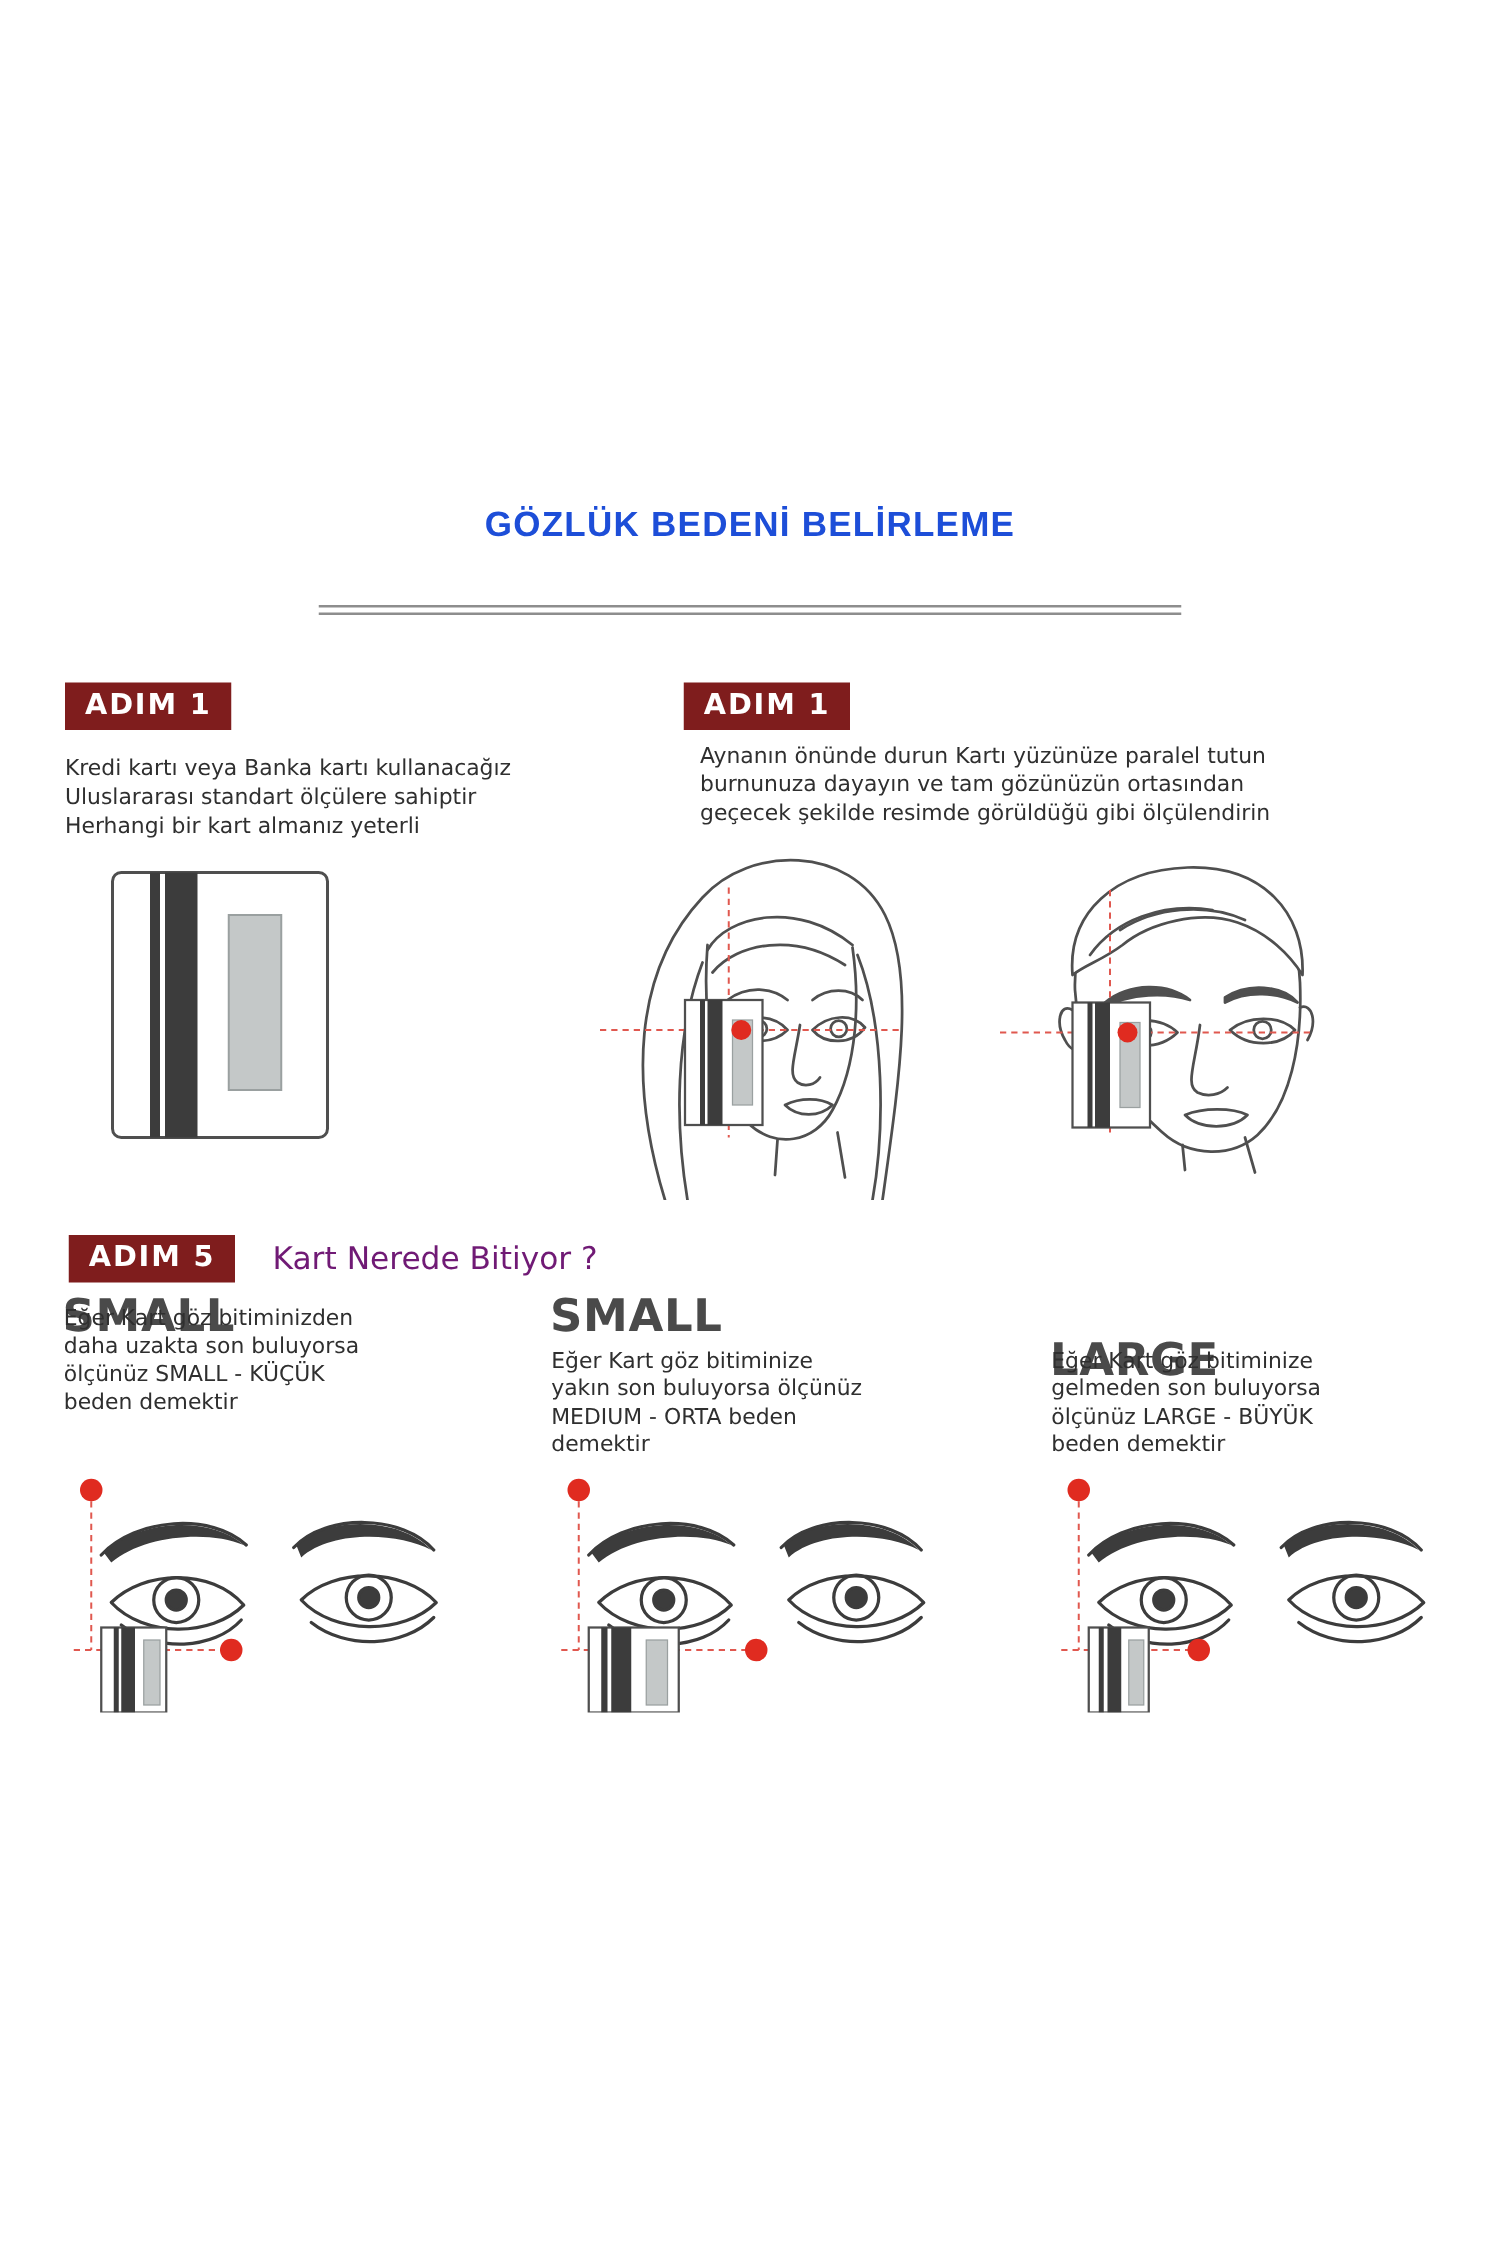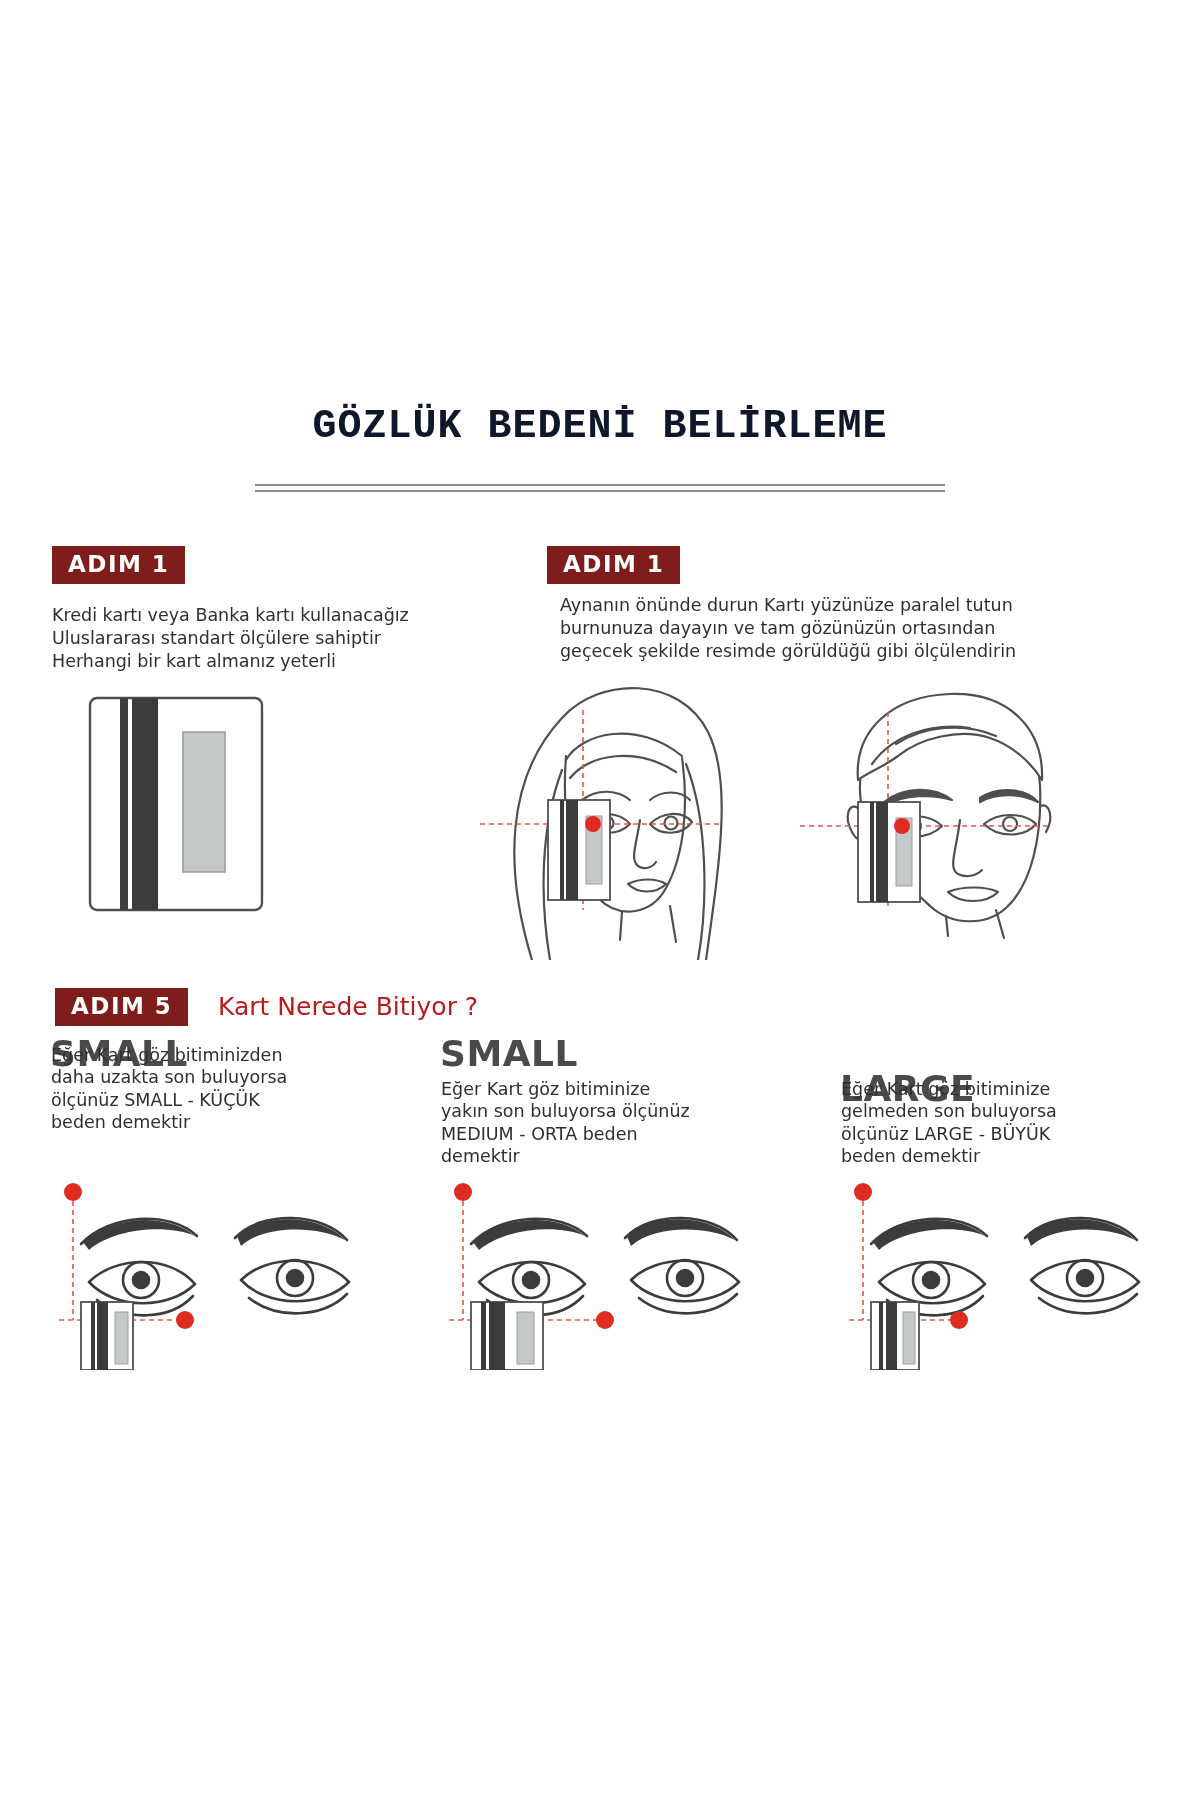--- a/index.html
+++ b/index.html
@@ -23,25 +23,25 @@
   }
 
   
   .title-wrap {
     position: absolute;
     left: 0; top: 404px;
     width: 1200px;
     text-align: center;
   }
   .title {
-    font-size: 40px;
+    font-size: 28px;
     font-weight: bold;
     letter-spacing: 1px;
-    color: #0f172a;
-    font-family: Liberation Mono, monospace;
+    color: #1d4ed8;
+    font-family: Liberation Sans, sans-serif;
   }
   .title-rule {
     position: absolute;
     left: 255px; top: 484px;
     width: 690px;
     height: 0;
     border-top: 2px solid #8d8d8d;
     border-bottom: 2px solid #8d8d8d;
     height: 4px;
   }
@@ -58,21 +58,21 @@
     line-height: 1;
   }
   #badge-1 { left: 52px; top: 546px; }
   #badge-2 { left: 547px; top: 546px; }
   #badge-3 { left: 55px; top: 988px; }
 
   .step3-question {
     position: absolute;
     left: 218px; top: 992px;
     font-size: 25px;
-    color: #b91c1c;
+    color: #701a75;
   }
 
   
   .desc {
     position: absolute;
     font-size: 17.5px;
     line-height: 1.30;
     color: #2f2f2f;
   }
   #desc-1 { left: 52px; top: 594px; width: 420px; margin-top: 10px; }

